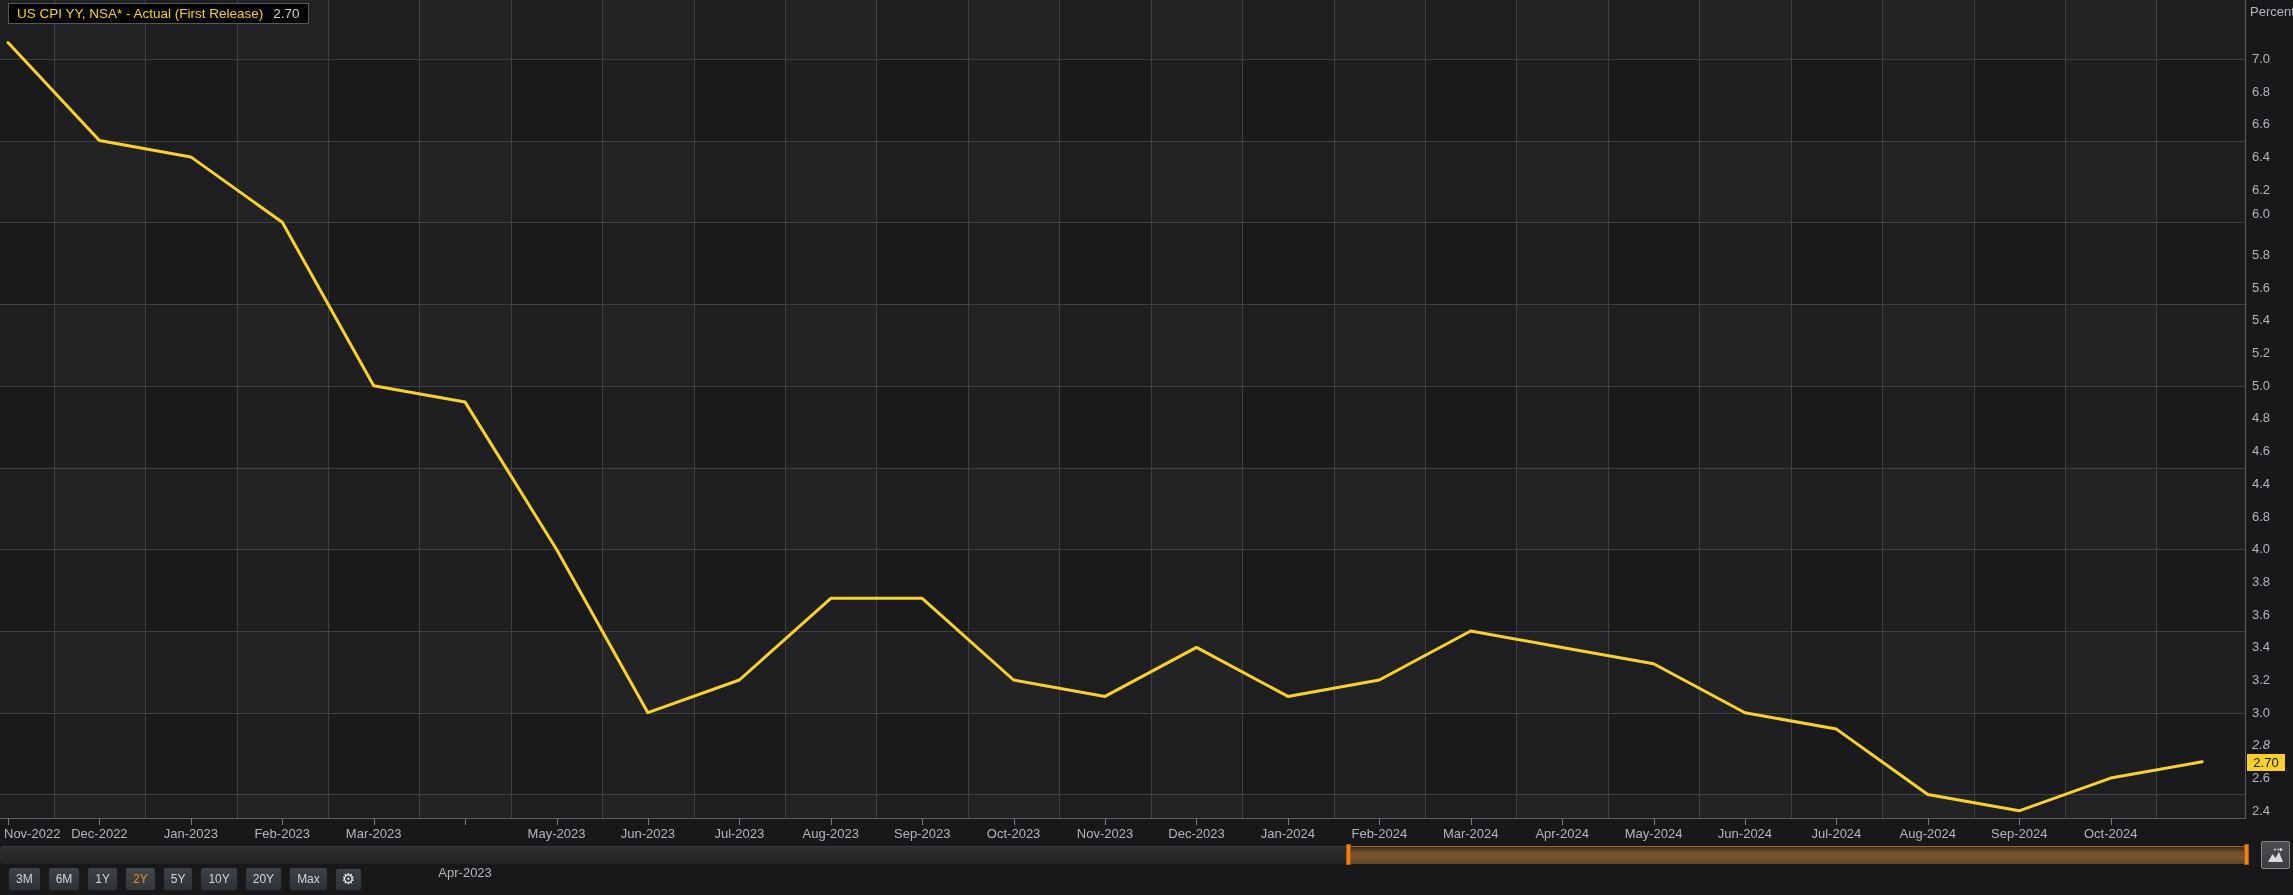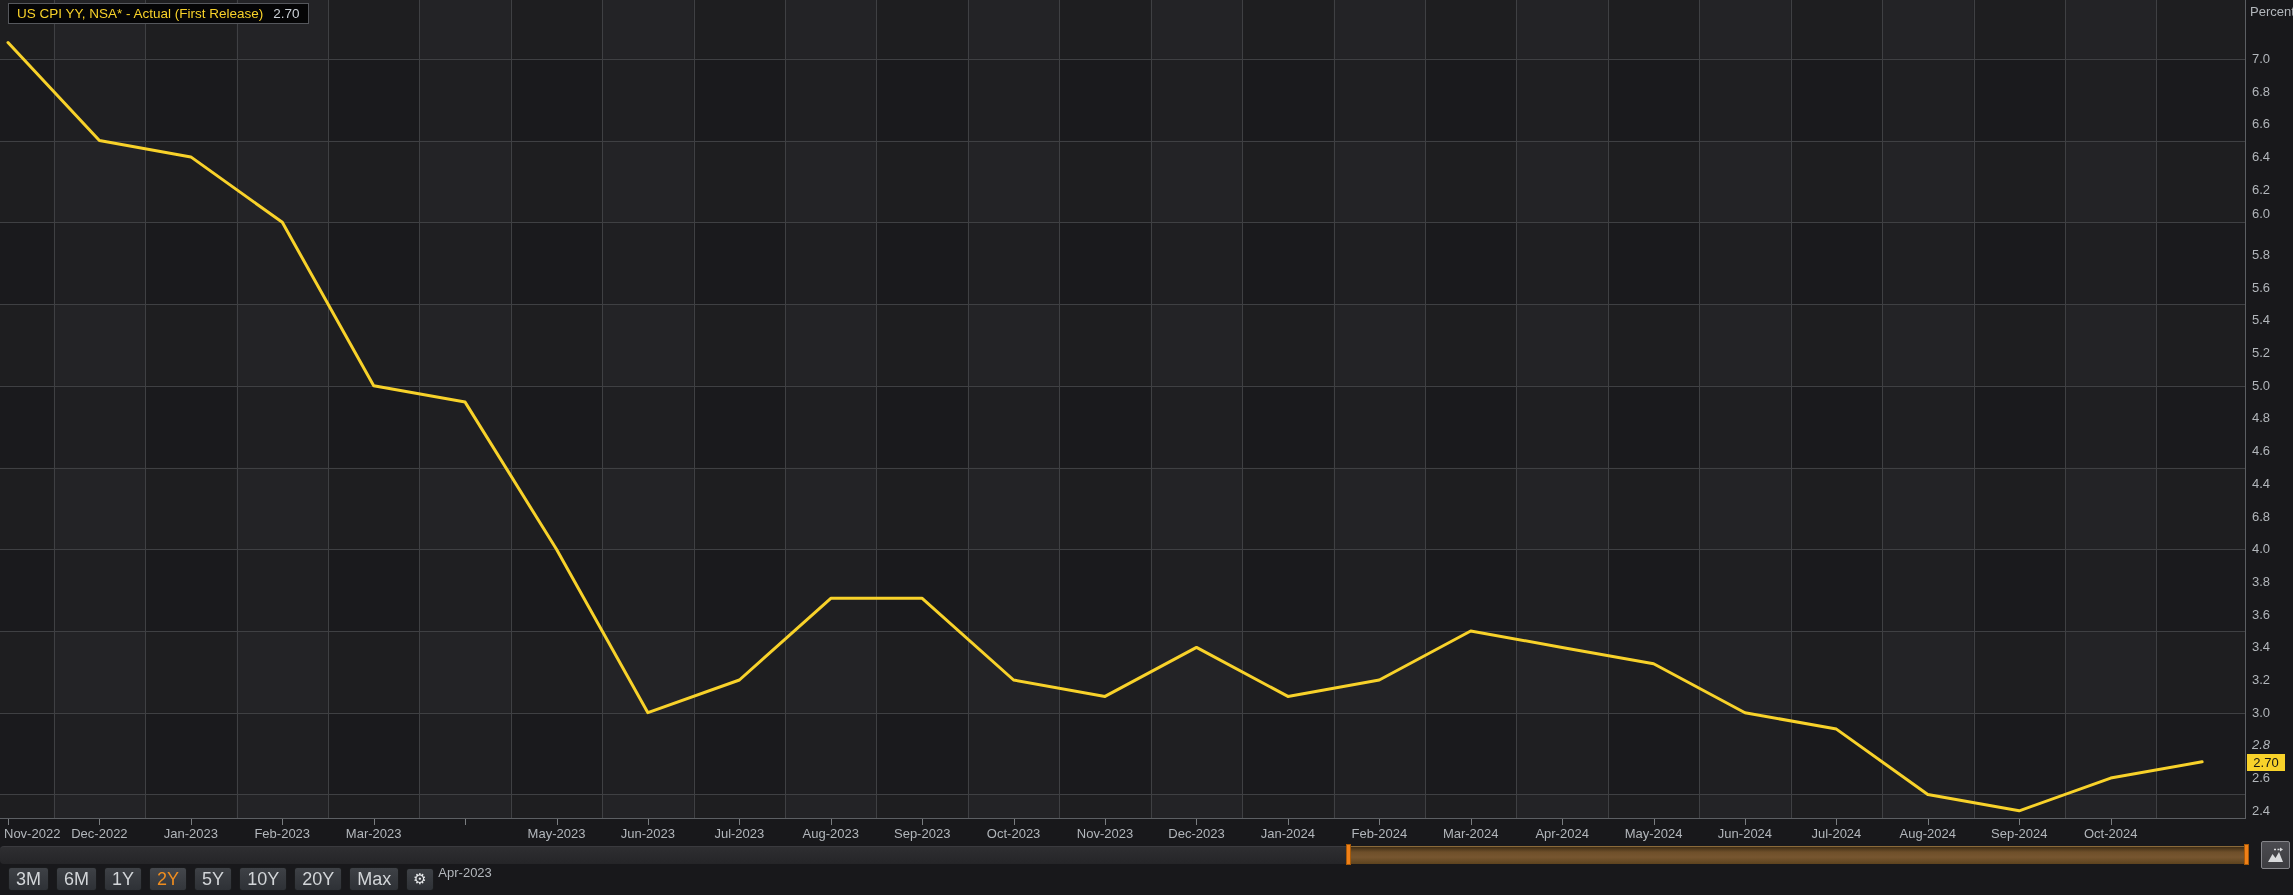--- a/index.html
+++ b/index.html
@@ -54,21 +54,21 @@
     border:1px solid #85858a;border-radius:2px;
     display:flex;align-items:center;justify-content:center;cursor:pointer;
   }
   .rangebar{
     position:absolute;left:8px;top:866px;height:26px;
     display:flex;align-items:center;gap:7px;
   }
   .rbtn{
     background:linear-gradient(#3e4146,#2e3136);
     border:1px solid #1a1b1d;border-radius:3px;
-    color:#d2d5d8;font-size:18px;line-height:16px;
+    color:#d2d5d8;font-size:12px;line-height:16px;
     padding:3px 7px;cursor:pointer;user-select:none;
   }
   .rbtn.selected{color:#ef8d1f;background:linear-gradient(#44474c,#33363b);}
   .rbtn.gear{padding:2px 6px 3px 6px;font-size:15px;color:#e6e8ea;}
 </style>
 </head>
 <body>
 
 <div class="app">
 

